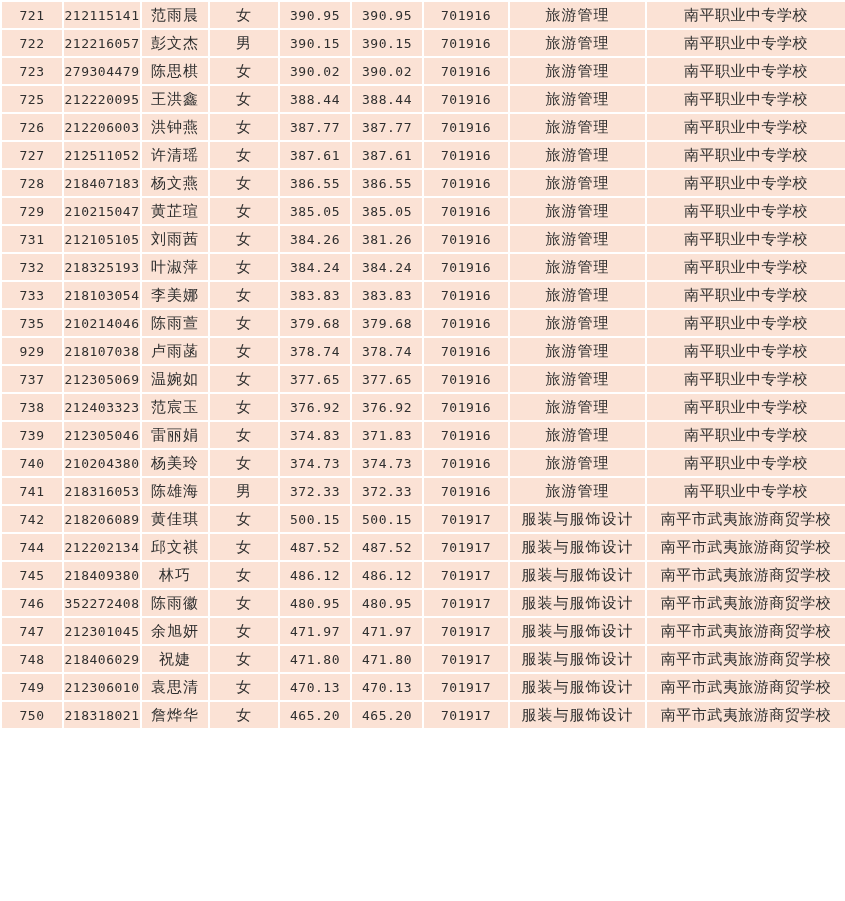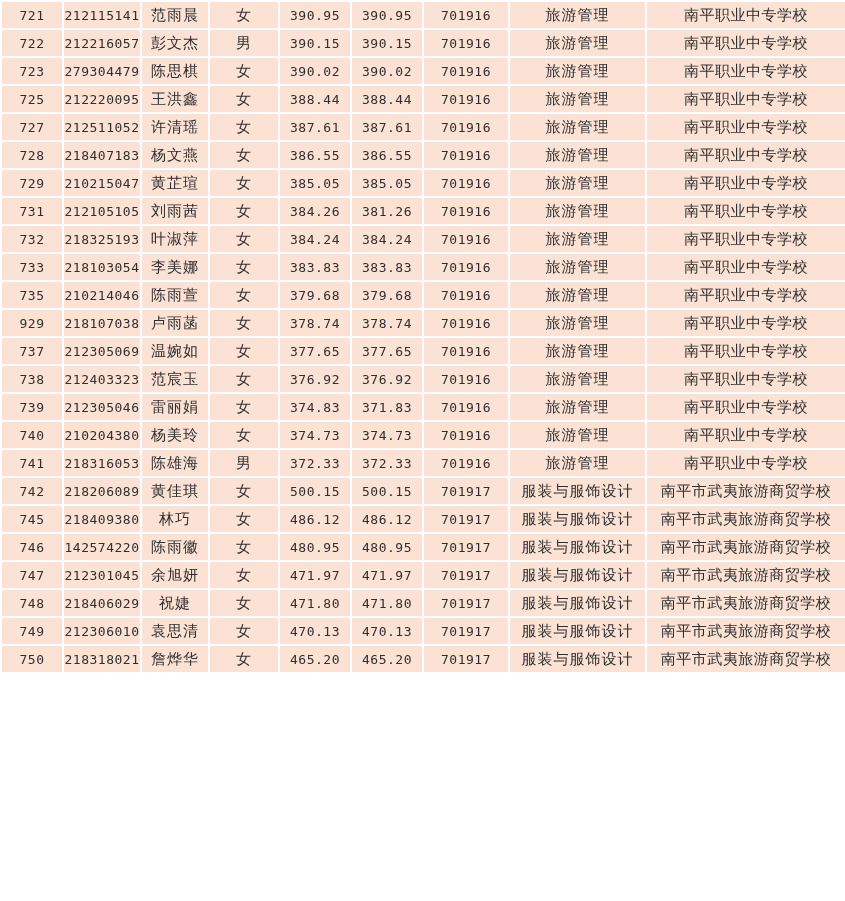--- a/index.html
+++ b/index.html
@@ -99,20 +99,31 @@
         <td class="numeric">212220095</td>
         <td class="cjk">王洪鑫</td>
         <td class="cjk">女</td>
         <td class="numeric">388.44</td>
         <td class="numeric">388.44</td>
         <td class="numeric">701916</td>
         <td class="cjk">旅游管理</td>
         <td class="cjk school-cell">南平职业中专学校</td>
       </tr>
       <tr>
+        <td class="numeric">726</td>
+        <td class="numeric">212206003</td>
+        <td class="cjk">洪钟燕</td>
+        <td class="cjk">女</td>
+        <td class="numeric">387.77</td>
+        <td class="numeric">387.77</td>
+        <td class="numeric">701916</td>
+        <td class="cjk">旅游管理</td>
+        <td class="cjk school-cell">南平职业中专学校</td>
+      </tr>
+      <tr>
         <td class="numeric">727</td>
         <td class="numeric">212511052</td>
         <td class="cjk">许清瑶</td>
         <td class="cjk">女</td>
         <td class="numeric">387.61</td>
         <td class="numeric">387.61</td>
         <td class="numeric">701916</td>
         <td class="cjk">旅游管理</td>
         <td class="cjk school-cell">南平职业中专学校</td>
       </tr>
@@ -253,33 +264,44 @@
         <td class="numeric">218206089</td>
         <td class="cjk">黄佳琪</td>
         <td class="cjk">女</td>
         <td class="numeric">500.15</td>
         <td class="numeric">500.15</td>
         <td class="numeric">701917</td>
         <td class="cjk">服装与服饰设计</td>
         <td class="cjk school-cell">南平市武夷旅游商贸学校</td>
       </tr>
       <tr>
+        <td class="numeric">744</td>
+        <td class="numeric">212202134</td>
+        <td class="cjk">邱文祺</td>
+        <td class="cjk">女</td>
+        <td class="numeric">487.52</td>
+        <td class="numeric">487.52</td>
+        <td class="numeric">701917</td>
+        <td class="cjk">服装与服饰设计</td>
+        <td class="cjk school-cell">南平市武夷旅游商贸学校</td>
+      </tr>
+      <tr>
         <td class="numeric">745</td>
         <td class="numeric">218409380</td>
         <td class="cjk">林巧</td>
         <td class="cjk">女</td>
         <td class="numeric">486.12</td>
         <td class="numeric">486.12</td>
         <td class="numeric">701917</td>
         <td class="cjk">服装与服饰设计</td>
         <td class="cjk school-cell">南平市武夷旅游商贸学校</td>
       </tr>
       <tr>
         <td class="numeric">746</td>
-        <td class="numeric">142574220</td>
+        <td class="numeric">352272408</td>
         <td class="cjk">陈雨徽</td>
         <td class="cjk">女</td>
         <td class="numeric">480.95</td>
         <td class="numeric">480.95</td>
         <td class="numeric">701917</td>
         <td class="cjk">服装与服饰设计</td>
         <td class="cjk school-cell">南平市武夷旅游商贸学校</td>
       </tr>
       <tr>
         <td class="numeric">747</td>

